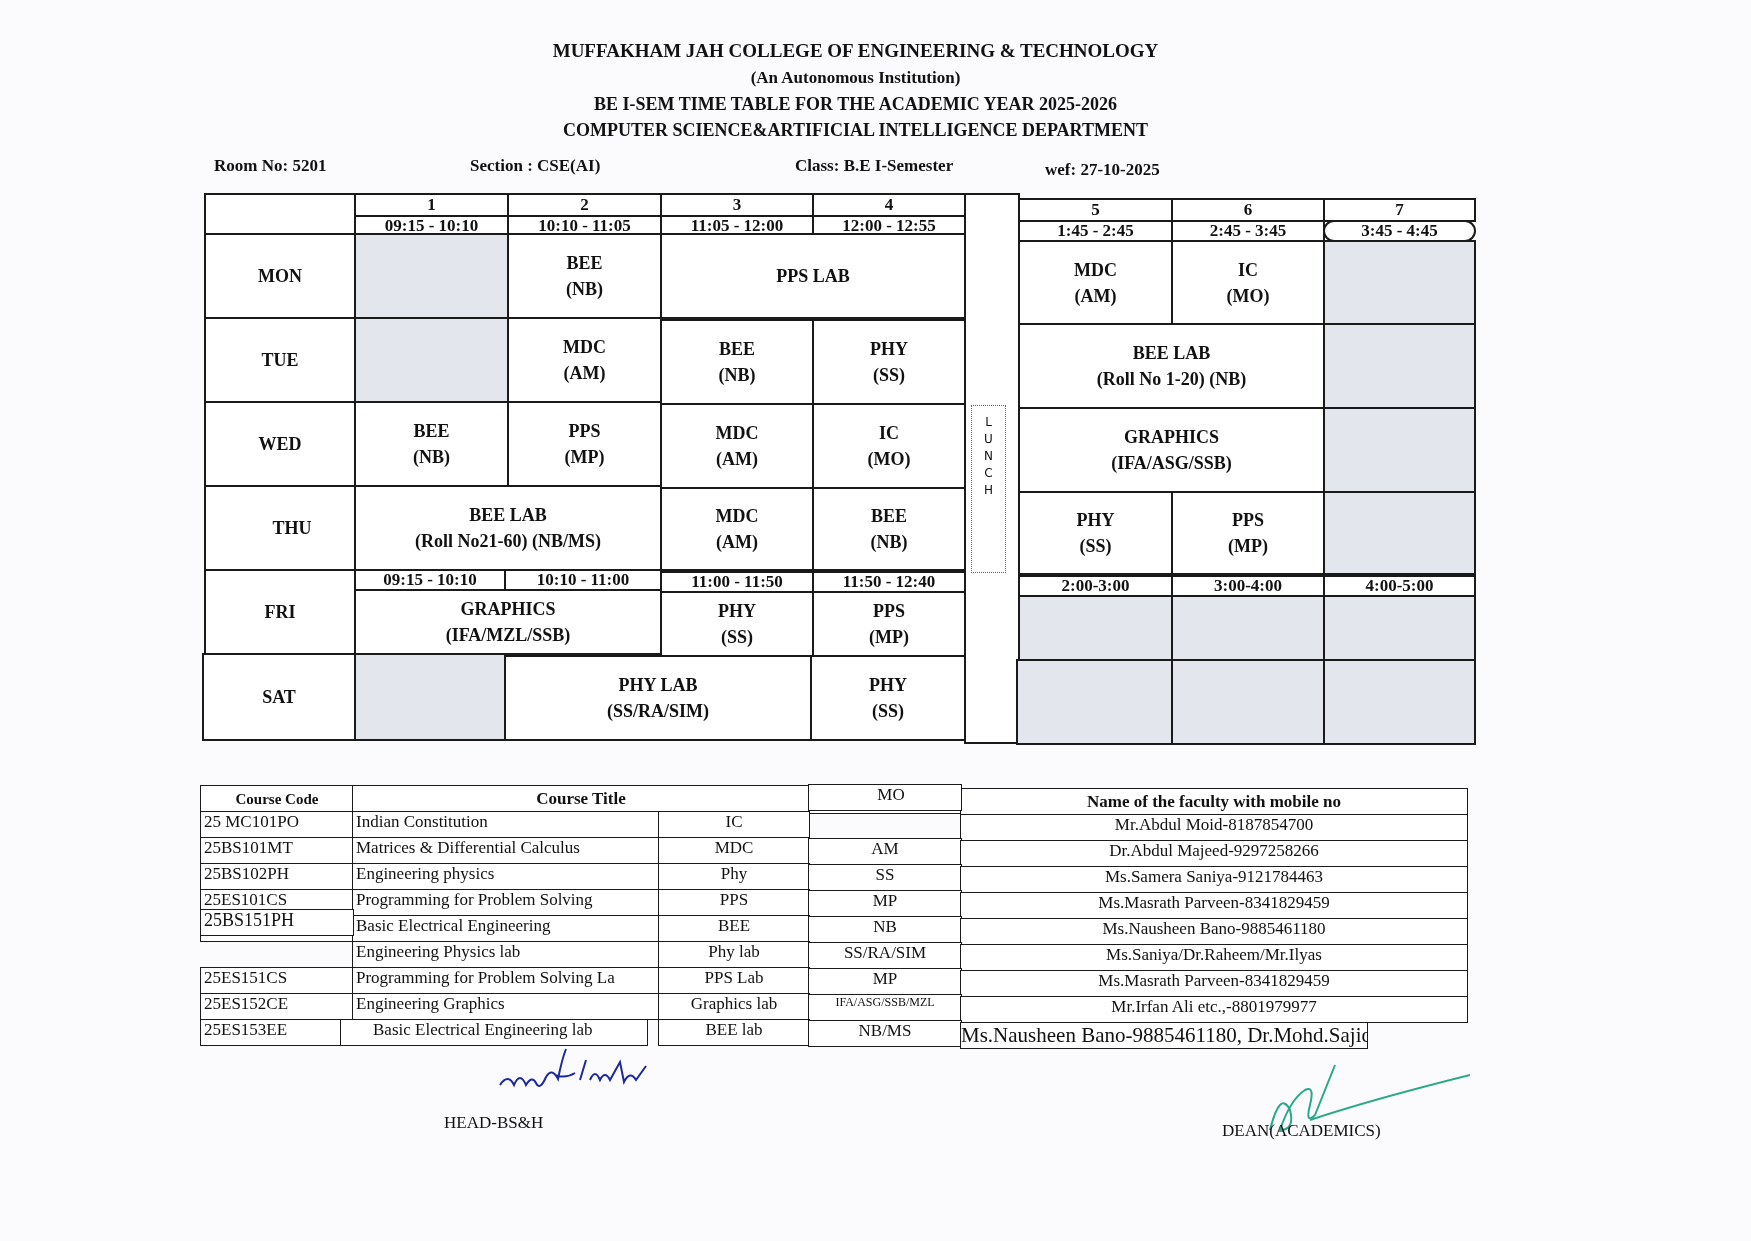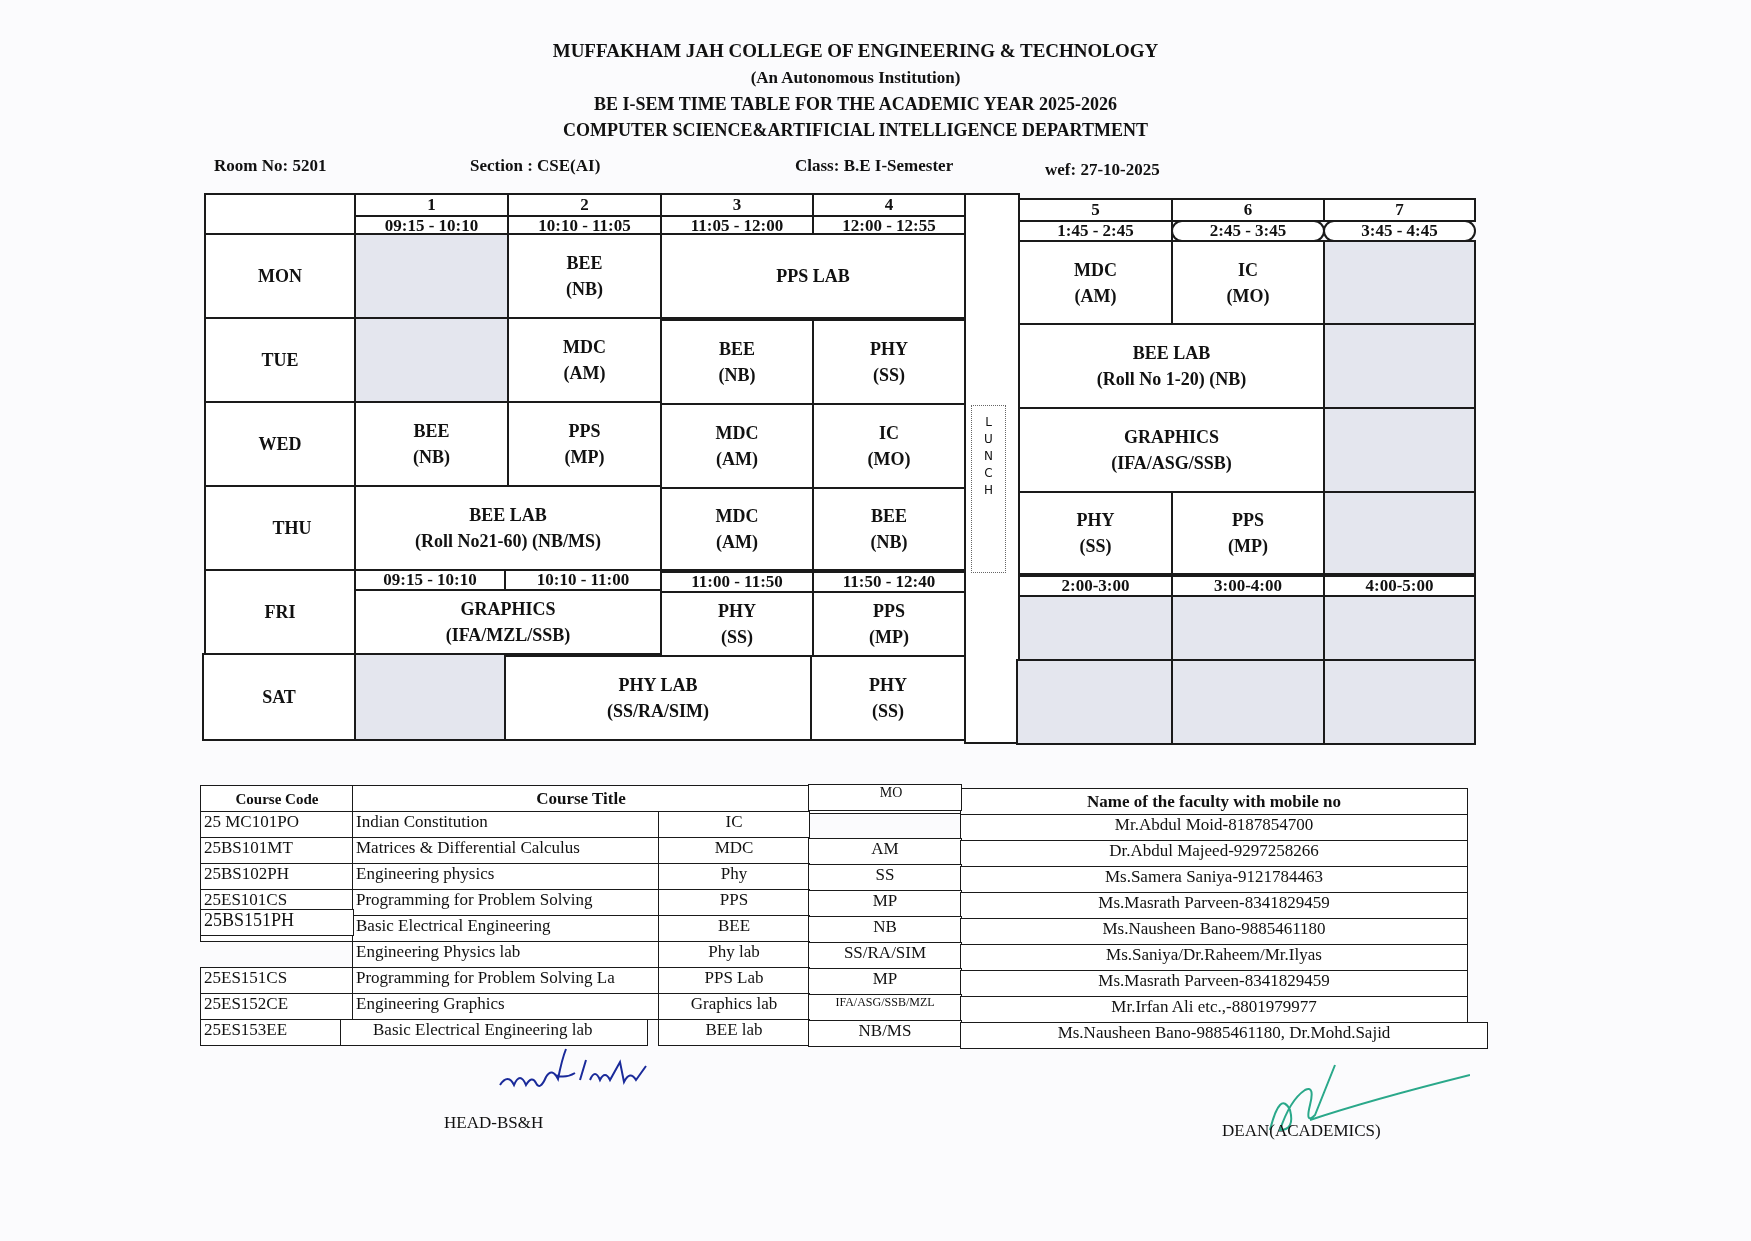--- a/index.html
+++ b/index.html
@@ -51,21 +51,21 @@
     <span>L</span>
     <span>U</span>
     <span>N</span>
     <span>C</span>
     <span>H</span>
   </div>
 
   <div class="cell num" style="left:1018px;top:198px;width:155px;height:24px;">5</div>
   <div class="cell time" style="left:1018px;top:220px;width:155px;height:22px;">1:45 - 2:45</div>
   <div class="cell num" style="left:1171px;top:198px;width:154px;height:24px;">6</div>
-  <div class="cell time" style="left:1171px;top:220px;width:154px;height:22px;border-radius:11px;">2:45 - 3:45</div>
+  <div class="cell time" style="left:1171px;top:220px;width:154px;height:22px;">2:45 - 3:45</div>
   <div class="cell num" style="left:1323px;top:198px;width:153px;height:24px;">7</div>
   <div class="cell time" style="left:1323px;top:220px;width:153px;height:22px;border-radius:11px;">3:45 - 4:45</div>
 
   <div class="cell" style="left:204px;top:233px;width:152px;height:86px;">MON</div>
   <div class="cell shaded" style="left:354px;top:233px;width:155px;height:86px;"></div>
   <div class="cell" style="left:507px;top:233px;width:155px;height:86px;">
       <span>BEE</span>
       <span>(NB)</span>
     </div>
   <div class="cell" style="left:660px;top:233px;width:306px;height:86px;">
@@ -190,21 +190,21 @@
 <div>
   <div class="cc cm bold" style="left:200px;top:785px;width:154px;height:28px;font-size:15px;line-height:26px;">Course Code</div>
   <div class="cc cm bold" style="left:352px;top:785px;width:458px;height:28px;font-size:17px;line-height:26px;">Course Title</div>
   <div class="cc cm bold" style="left:808px;top:786px;width:154px;height:28px;font-size:17px;line-height:26px;">Faculty Code</div>
   <div class="cc cm bold" style="left:960px;top:788px;width:508px;height:28px;font-size:17px;line-height:26px;">Name of the faculty with mobile no</div>
 
   <div>
     <div class="cc cl" style="left:200px;top:811px;width:154px;font-size:17px;">25 MC101PO</div>
     <div class="cc cl" style="left:352px;top:811px;width:308px;font-size:17px;">Indian Constitution</div>
     <div class="cc cm" style="left:658px;top:811px;width:152px;font-size:17px;">IC</div>
-    <div class="cc cm" style="left:808px;top:784px;width:154px;font-size:14px;padding-left:12px;">MO</div>
+    <div class="cc cm" style="left:808px;top:784px;width:154px;font-size:17px;padding-left:12px;">MO</div>
     <div class="cc cm" style="left:960px;top:814px;width:508px;font-size:17px;">Mr.Abdul Moid-8187854700</div>
   </div>
   <div>
     <div class="cc cl" style="left:200px;top:837px;width:154px;font-size:17px;">25BS101MT</div>
     <div class="cc cl" style="left:352px;top:837px;width:308px;font-size:17px;">Matrices &amp; Differential Calculus</div>
     <div class="cc cm" style="left:658px;top:837px;width:152px;font-size:17px;">MDC</div>
     <div class="cc cm" style="left:808px;top:838px;width:154px;font-size:17px;">AM</div>
     <div class="cc cm" style="left:960px;top:840px;width:508px;font-size:17px;">Dr.Abdul Majeed-9297258266</div>
   </div>
   <div>
@@ -247,21 +247,21 @@
     <div class="cc cl" style="left:352px;top:993px;width:308px;font-size:17px;">Engineering Graphics</div>
     <div class="cc cm" style="left:658px;top:993px;width:152px;font-size:17px;">Graphics lab</div>
     <div class="cc cm" style="left:808px;top:994px;width:154px;font-size:12px;">IFA/ASG/SSB/MZL</div>
     <div class="cc cm" style="left:960px;top:996px;width:508px;font-size:17px;">Mr.Irfan Ali etc.,-8801979977</div>
   </div>
   <div>
     <div class="cc cl" style="left:200px;top:1019px;width:154px;font-size:17px;">25ES153EE</div>
     <div class="cc cl" style="left:340px;top:1019px;width:308px;font-size:17px;padding-left:32px;">Basic Electrical Engineering lab</div>
     <div class="cc cm" style="left:658px;top:1019px;width:152px;font-size:17px;">BEE lab</div>
     <div class="cc cm" style="left:808px;top:1020px;width:154px;font-size:17px;">NB/MS</div>
-    <div class="cc cm" style="left:960px;top:1022px;width:528px;font-size:17px;">Ms.Nausheen Bano-9885461180, Dr.Mohd.Sajid</div>
+    <div class="cc cm" style="left:960px;top:1022px;width:408px;font-size:21px;">Ms.Nausheen Bano-9885461180, Dr.Mohd.Sajid</div>
   </div>
 </div>
 
 <div style="position:absolute;left:495px;top:1045px;width:180px;height:60px;">
   <svg width="180" height="60" viewBox="0 0 180 60">
     <path d="M5 40 q8 -12 14 0 q6 -14 12 0 q6 -10 10 -2 q4 8 10 -6 q6 -10 12 2 q4 -20 8 -30 M60 30 q10 4 20 -2 M85 35 l6 -20 M95 35 q5 -12 10 0 q5 -10 10 0 l10 -18 l4 20 q6 -12 12 -2 l10 -14" stroke="#1a2a9a" stroke-width="2" fill="none"></path>
   </svg>
 </div>
 <div class="sig" style="left:444px;top:1113px;">HEAD-BS&amp;H</div>
 

